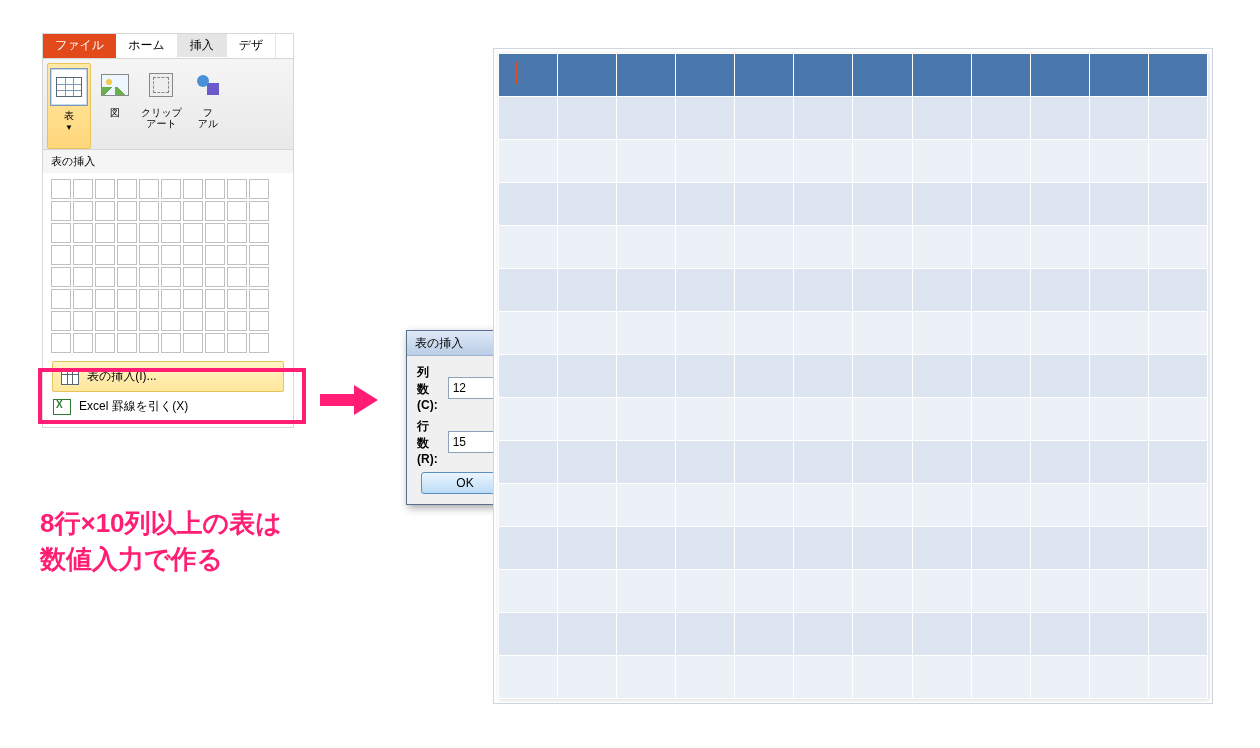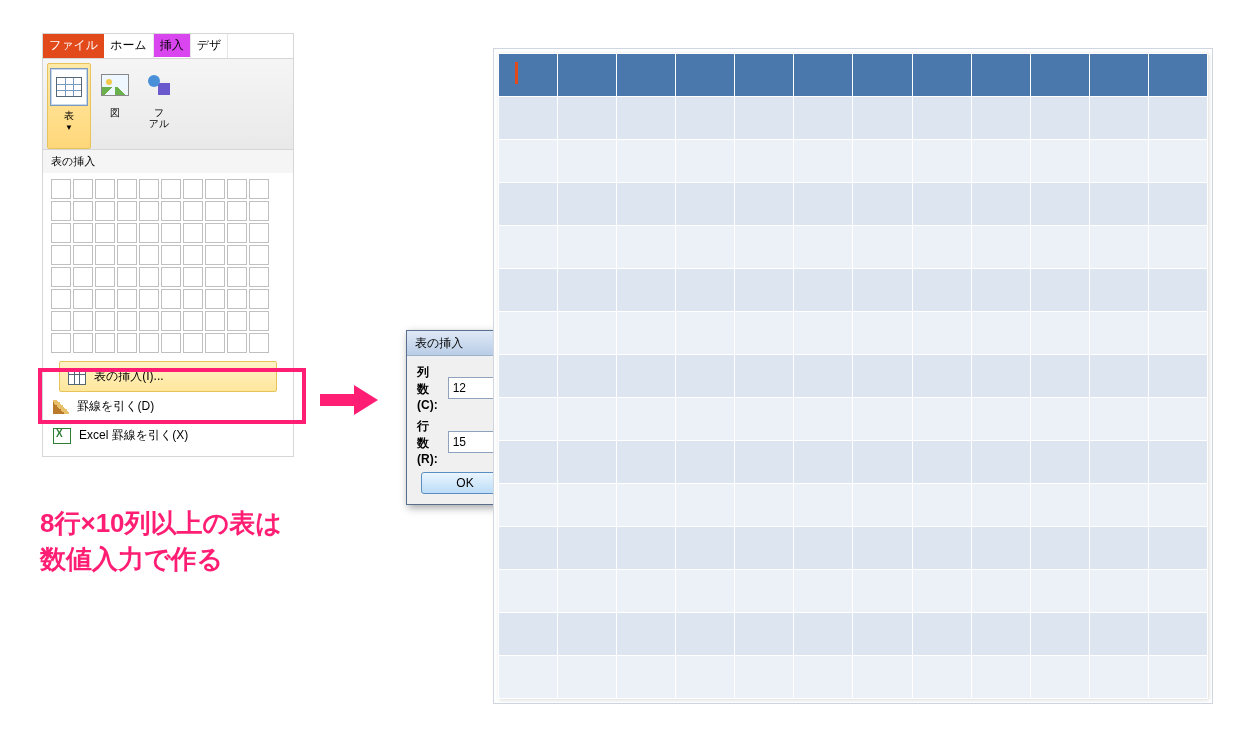--- a/index.html
+++ b/index.html
@@ -22,33 +22,33 @@
     background: #f2f2f2;
   }
   .tabs {
     display: flex;
     height: 24px;
     align-items: stretch;
     border-bottom: 1px solid #d6d6d6;
     background: #fff;
   }
   .tab {
-    padding: 3px 6px;
+    padding: 3px 12px;
     font-size: 12px;
     border-right: 1px solid #e5e5e5;
     background: #fff;
     cursor: pointer;
   }
   .tab.file {
     background: #e24a1b;
     color: #fff;
     border-right: none;
   }
   .tab.active {
-    background: #d946ef;
+    background: #e5e5e5;
     border-bottom: 1px solid #fff;
   }
   .ribbon-body {
     display: flex;
     padding: 4px 4px 0 4px;
     gap: 4px;
     background: linear-gradient(#f5f5f5,#e9e9e9);
   }
   .ribbon-btn {
     display: flex;
@@ -152,21 +152,21 @@
   .mi-icon.xls::after{content:"X"; position:absolute; left:2px; top:-1px; font-size:10px; color:#2e7d32; font-weight:bold;}
   .highlight-box {
     position:absolute;
     border: 4px solid #ff1e73;
     pointer-events:none;
   }
   .menu-item.hl {
     background: linear-gradient(#fff3c6,#ffe69b);
     border:1px solid #e7c35b;
     border-radius:2px;
-    margin: 0 16px;
+    margin: 0 9px;
     padding: 6px 8px;
   }
 
   
   .arrow {
     position:absolute;
     left: 320px;
     top: 388px;
     width: 60px; height: 24px;
     display:flex; align-items:center;
@@ -292,20 +292,27 @@
       <span class="dd">▼</span>
     </div>
     <div class="ribbon-btn">
       <div class="rbicon">
           <span class="icon-picture"></span>
         </div>
       <span class="label">図</span>
     </div>
     <div class="ribbon-btn">
       <div class="rbicon">
+          <span class="icon-clip"></span>
+        </div>
+      <span class="label">クリップ
+アート</span>
+    </div>
+    <div class="ribbon-btn">
+      <div class="rbicon">
           <span class="icon-shapes"></span>
         </div>
       <span class="label">フ
 アル</span>
     </div>
   </div>
 
   <div class="dropdown">
     <div class="dd-title">表の挿入</div>
     <div class="grid-picker" id="grid-picker">
@@ -387,24 +394,20 @@
         <div class="grid-cell"></div>
         <div class="grid-cell"></div>
         <div class="grid-cell"></div>
         <div class="grid-cell"></div>
         <div class="grid-cell"></div>
       </div>
     <div class="menu-items">
       <div class="menu-item hl">
         <span class="mi-icon tbl"></span>
         <span>表の挿入(I)...</span>
-      </div>
-      <div class="menu-item">
-        <span class="mi-icon pen"></span>
-        <span>罫線を引く(D)</span>
       </div>
       <div class="menu-item">
         <span class="mi-icon xls"></span>
         <span>Excel 罫線を引く(X)</span>
       </div>
     </div>
   </div>
 </div>
 
 <div class="highlight-box" style="left:38px; top:368px; width:260px; height:48px;"></div>

